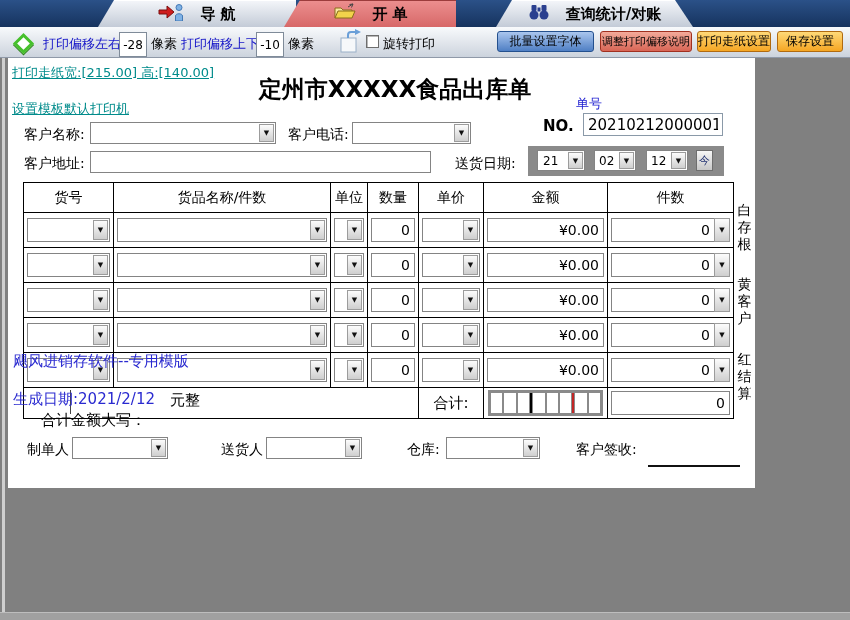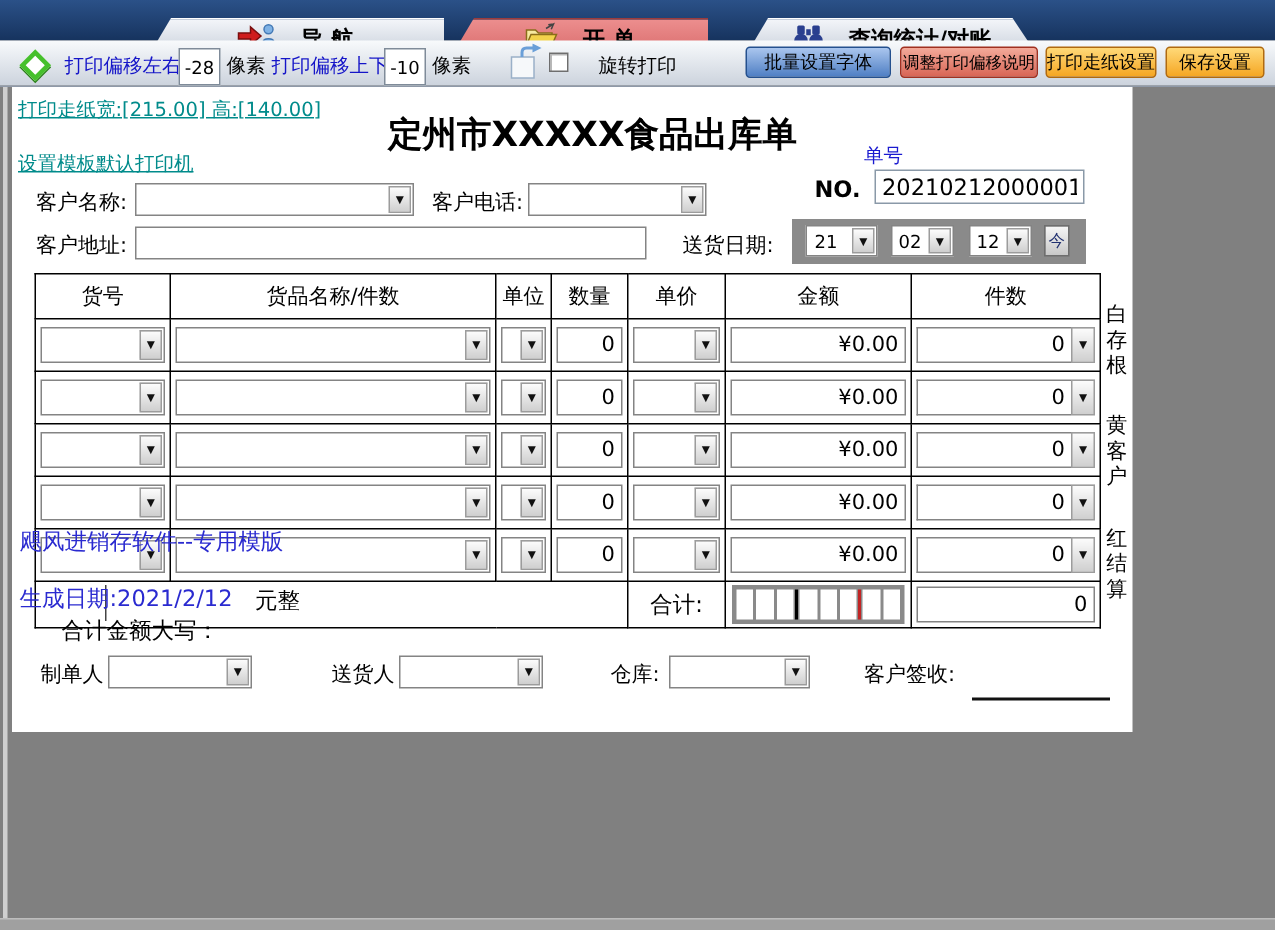--- a/index.html
+++ b/index.html
@@ -6,21 +6,21 @@
   body { font-family:"DejaVu Sans", sans-serif; }
   #app { position:relative; width:850px; height:620px; background:#808080; overflow:hidden;
          font-family:"DejaVu Sans", sans-serif; }
 
   
   .tabbar { position:absolute; left:0; top:0; width:850px; height:27px;
             background:linear-gradient(#2b5188,#16335e); }
   .tab { position:absolute; top:0; height:27px; display:flex; align-items:center;
          justify-content:center; gap:16px; font-size:15px; font-weight:bold; color:#000;
          clip-path:polygon(16px 0, 100% 0, 100% 100%, 0 100%);
-         background:linear-gradient(#f3f5f9,#c3cbd7); border-top:1px solid #fff; cursor:default;margin-top:12px; }
+         background:linear-gradient(#f3f5f9,#c3cbd7); border-top:1px solid #fff; cursor:default; }
   .tab.active { background:linear-gradient(#ec8e8e,#d76868); border-top:1px solid #9c3c3c; }
   .tab.last { clip-path:polygon(16px 0, calc(100% - 18px) 0, 100% 100%, 0 100%); }
 
   
   .toolbar { position:absolute; left:0; top:27px; width:850px; height:31px;
              background:linear-gradient(#f8fafc,#ccd3dd); border-bottom:1px solid #8f99a8; }
   .diamond { position:absolute; left:16px; top:9px; width:15px; height:15px; background:#fff;
              border:3px solid #46c02c; transform:rotate(45deg); box-shadow:1px 1px 0 #2a8018; }
   .tb-label { position:absolute; top:8px; font-size:13px; color:#1515c8; white-space:nowrap; }
   .tb-black { position:absolute; top:8px; font-size:13px; color:#000; white-space:nowrap; }
@@ -111,21 +111,21 @@
     <div class="tab" style="left:98px;width:198px;">
       <span>
         <svg width="26" height="18" viewBox="0 0 26 18">
           <path d="M1 7 h8 V3 l7 6 -7 6 v-4 H1 z" fill="#cf1d1d" stroke="#7a0f0f"></path>
           <circle cx="21" cy="4.5" r="3" fill="#7fb2e5" stroke="#4479b5"></circle>
           <path d="M17.5 18 v-5 c0-3 7-3 7 0 v5 z" fill="#7fb2e5" stroke="#4479b5"></path>
         </svg>
       </span>
       <span>导 航</span>
     </div>
-    <div class="tab active" style="left:300px;width:172px;">
+    <div class="tab active" style="left:284px;width:172px;">
       <span>
         <svg width="24" height="18" viewBox="0 0 24 18">
           <path d="M3 15 V5 h6 l2 2 h9 v3" fill="#f7e9a0" stroke="#8a6d1a"></path>
           <path d="M3 15 L6 8 h17 l-3 7 z" fill="#f2d24b" stroke="#8a6d1a"></path>
           <path d="M16 4 l5 -3 l-1.5 3.5 M21 1 l-3.5 0.5" stroke="#444" fill="none"></path>
         </svg>
       </span>
       <span>开 单</span>
     </div>
     <div class="tab last" style="left:496px;width:197px;">
@@ -151,21 +151,21 @@
     <input class="tb-input" style="left: 256px;" value="-10">
     <span class="tb-black" style="left:288px;">像素</span>
     <span style="position:absolute;left:338px;top:2px;">
       <svg width="26" height="26" viewBox="0 0 26 26">
         <rect x="3" y="9" width="15" height="14" fill="#f6f8fa" stroke="#9ab0c8"></rect>
         <path d="M10 9 V6 q0 -3 3 -3 h5" fill="none" stroke="#6a9fd8" stroke-width="2"></path>
         <path d="M17 0 l6 3 -6 3 z" fill="#6a9fd8"></path>
       </svg>
     </span>
     <div class="chk"></div>
-    <span class="tb-black" style="left:399px;">旋转打印</span>
+    <span class="tb-black" style="left:383px;">旋转打印</span>
     <div class="tb-btn btn-blue" style="left:497px;width:97px;">批量设置字体</div>
     <div class="tb-btn btn-salmon" style="left:600px;width:92px;">调整打印偏移说明</div>
     <div class="tb-btn btn-amber" style="left:697px;width:74px;">打印走纸设置</div>
     <div class="tb-btn btn-amber" style="left:777px;width:66px;">保存设置</div>
   </div>
 
   <div class="edge-left"></div>
   <div class="edge-bottom"></div>
 
   <div class="paper">

